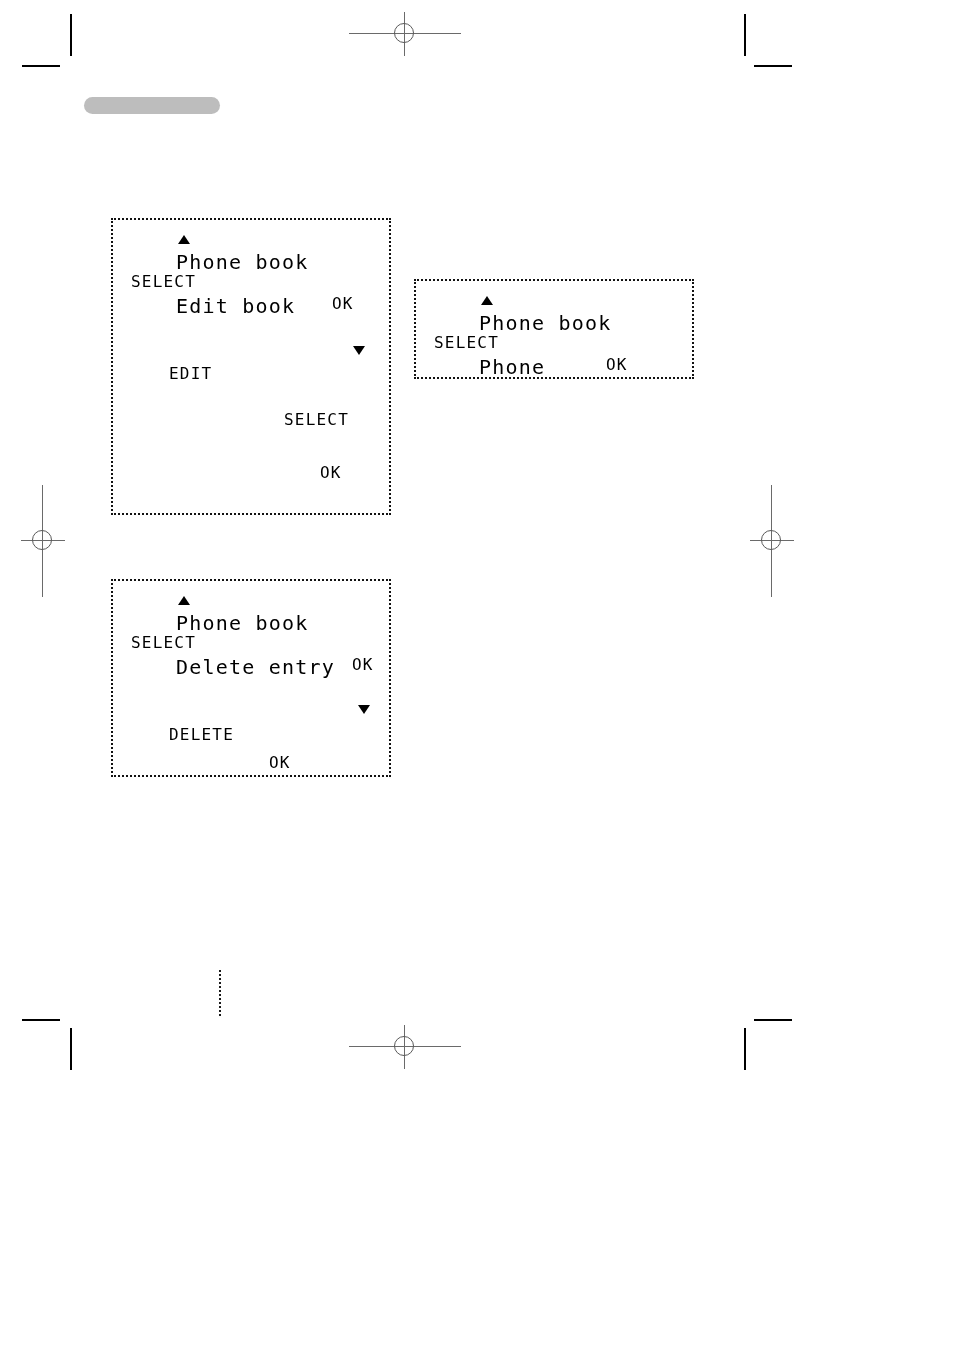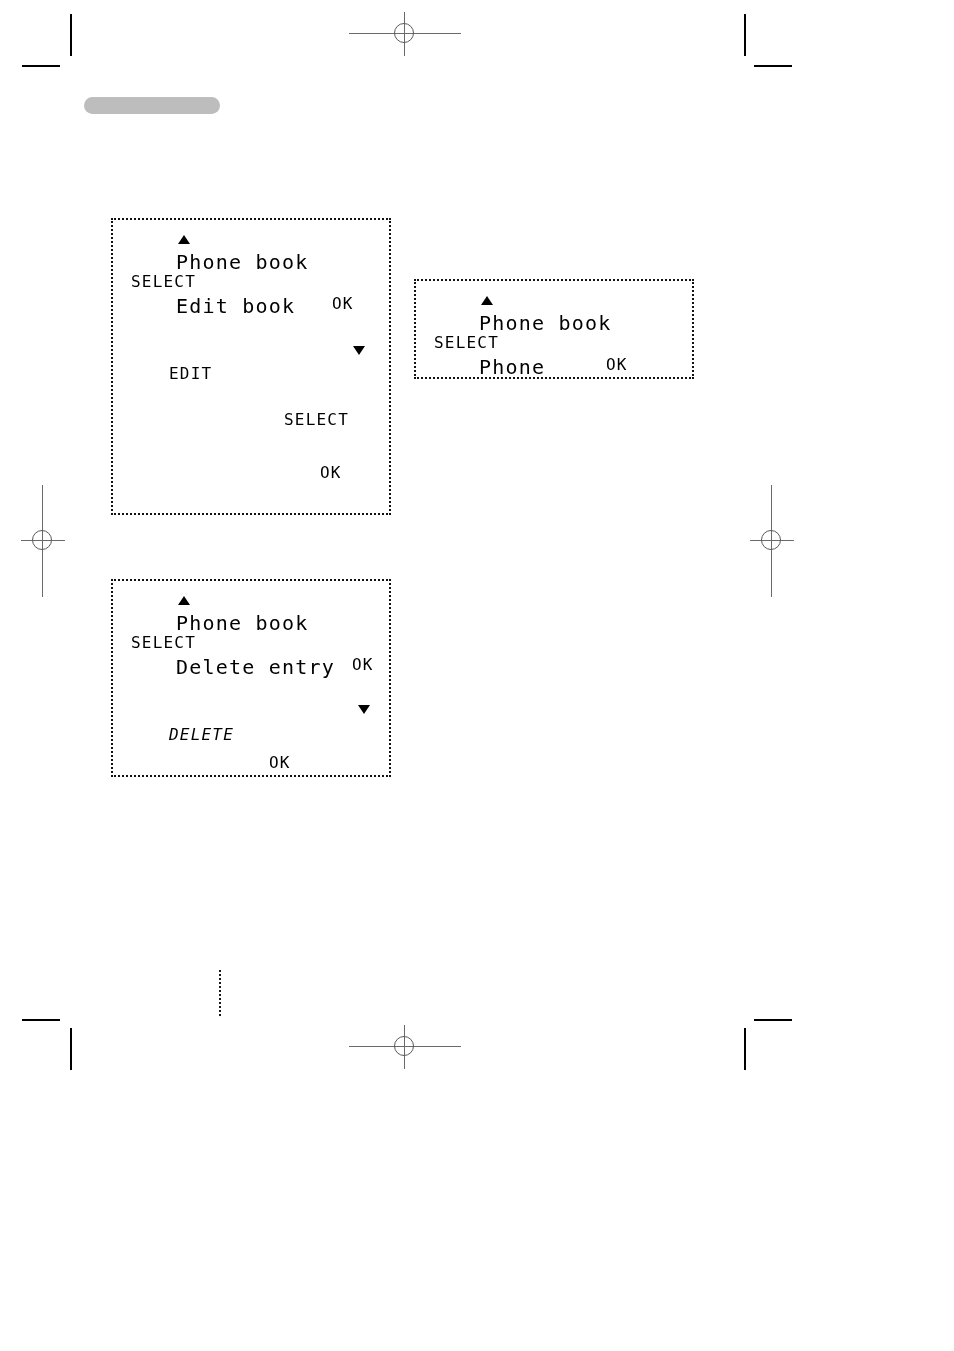--- a/index.html
+++ b/index.html
@@ -174,15 +174,15 @@
   <div class="lcd-text lcd-soft" style="left:190px; top:76px;">OK</div>
 </div>
 
 <div class="lcd-box" style="left:111px; top:579px; width:280px; height:198px;">
   <div class="arrow arrow-up" style="left:65px; top:15px;"></div>
   <div class="lcd-text lcd-item" style="left:63px; top:32px;">Phone book</div>
   <div class="lcd-text lcd-soft" style="left:18px; top:54px;">SELECT</div>
   <div class="lcd-text lcd-item" style="left:63px; top:76px;">Delete entry</div>
   <div class="lcd-text lcd-soft" style="left:239px; top:76px;">OK</div>
   <div class="arrow arrow-down" style="left:245px; top:124px;"></div>
-  <div class="lcd-text lcd-soft" style="left:56px; top:146px;font-style:italic;">DELETE</div>
+  <div class="lcd-text lcd-soft" style="left:56px; top:146px;">DELETE</div>
   <div class="lcd-text lcd-soft" style="left:156px; top:174px;">OK</div>
 </div>
 
 </body></html>

